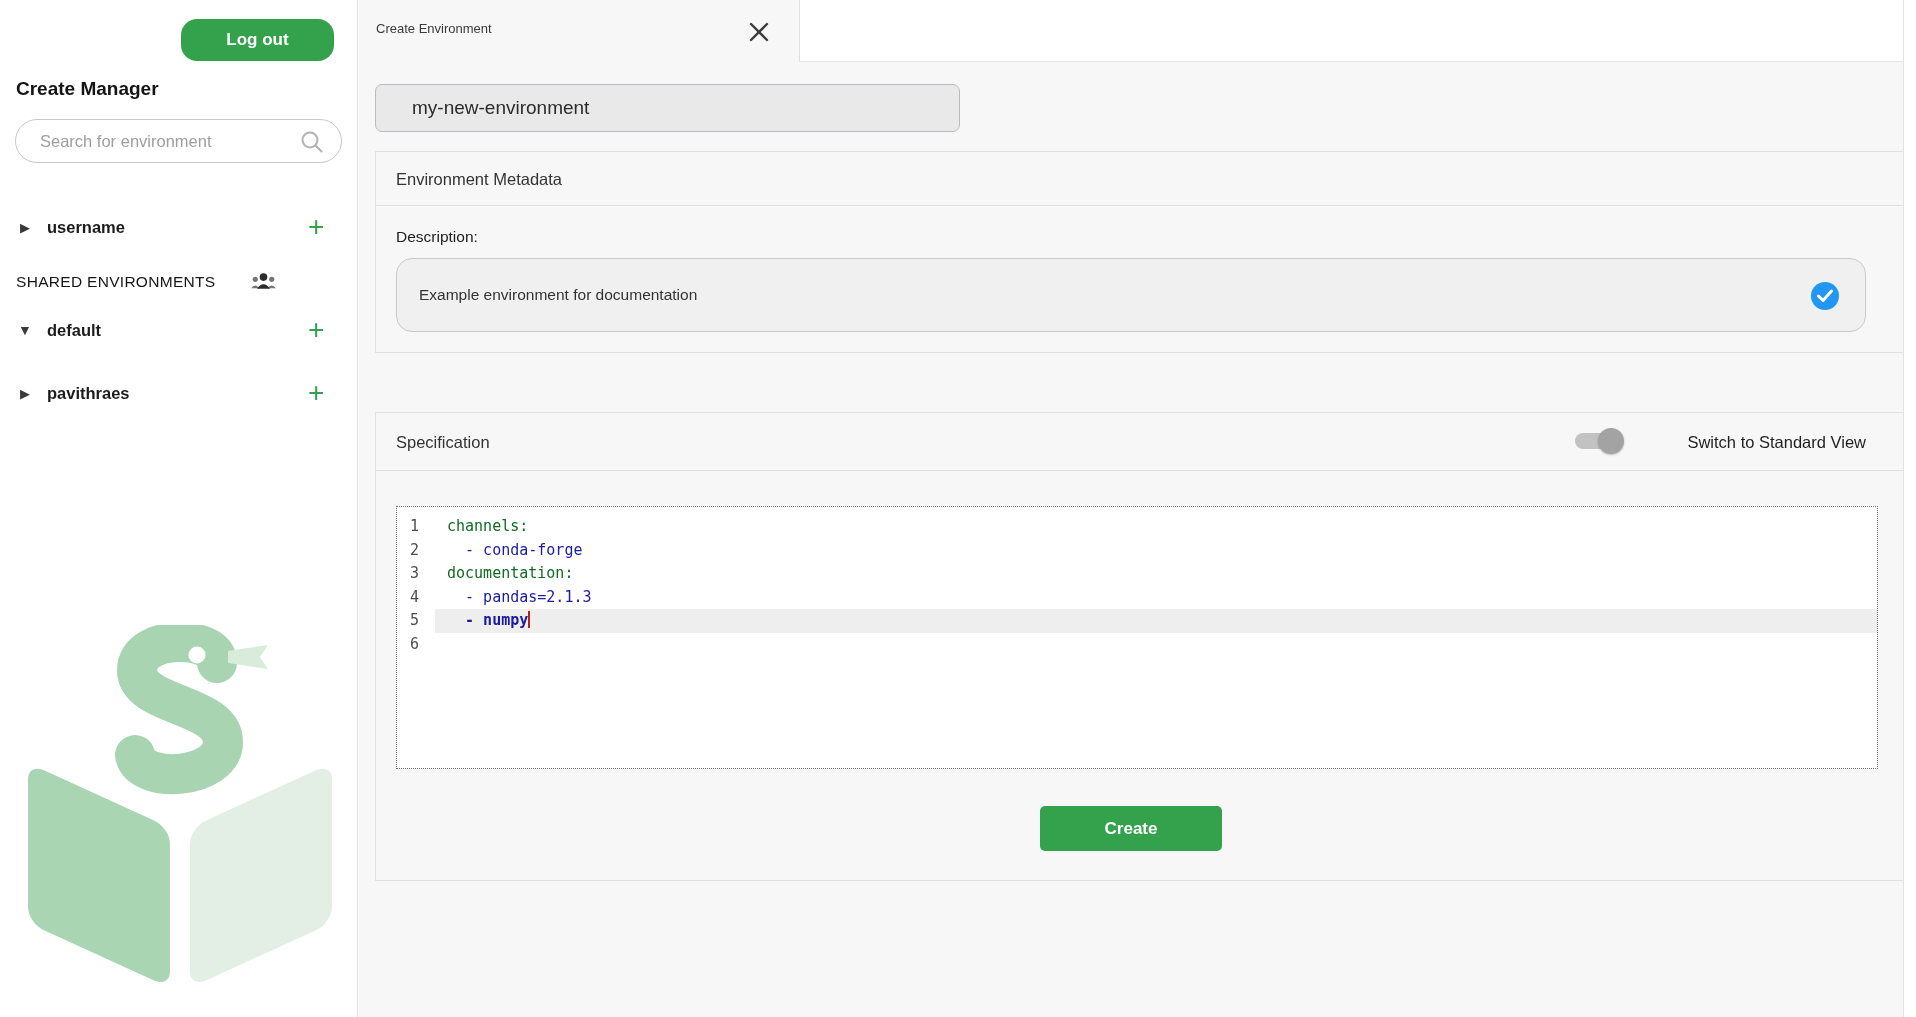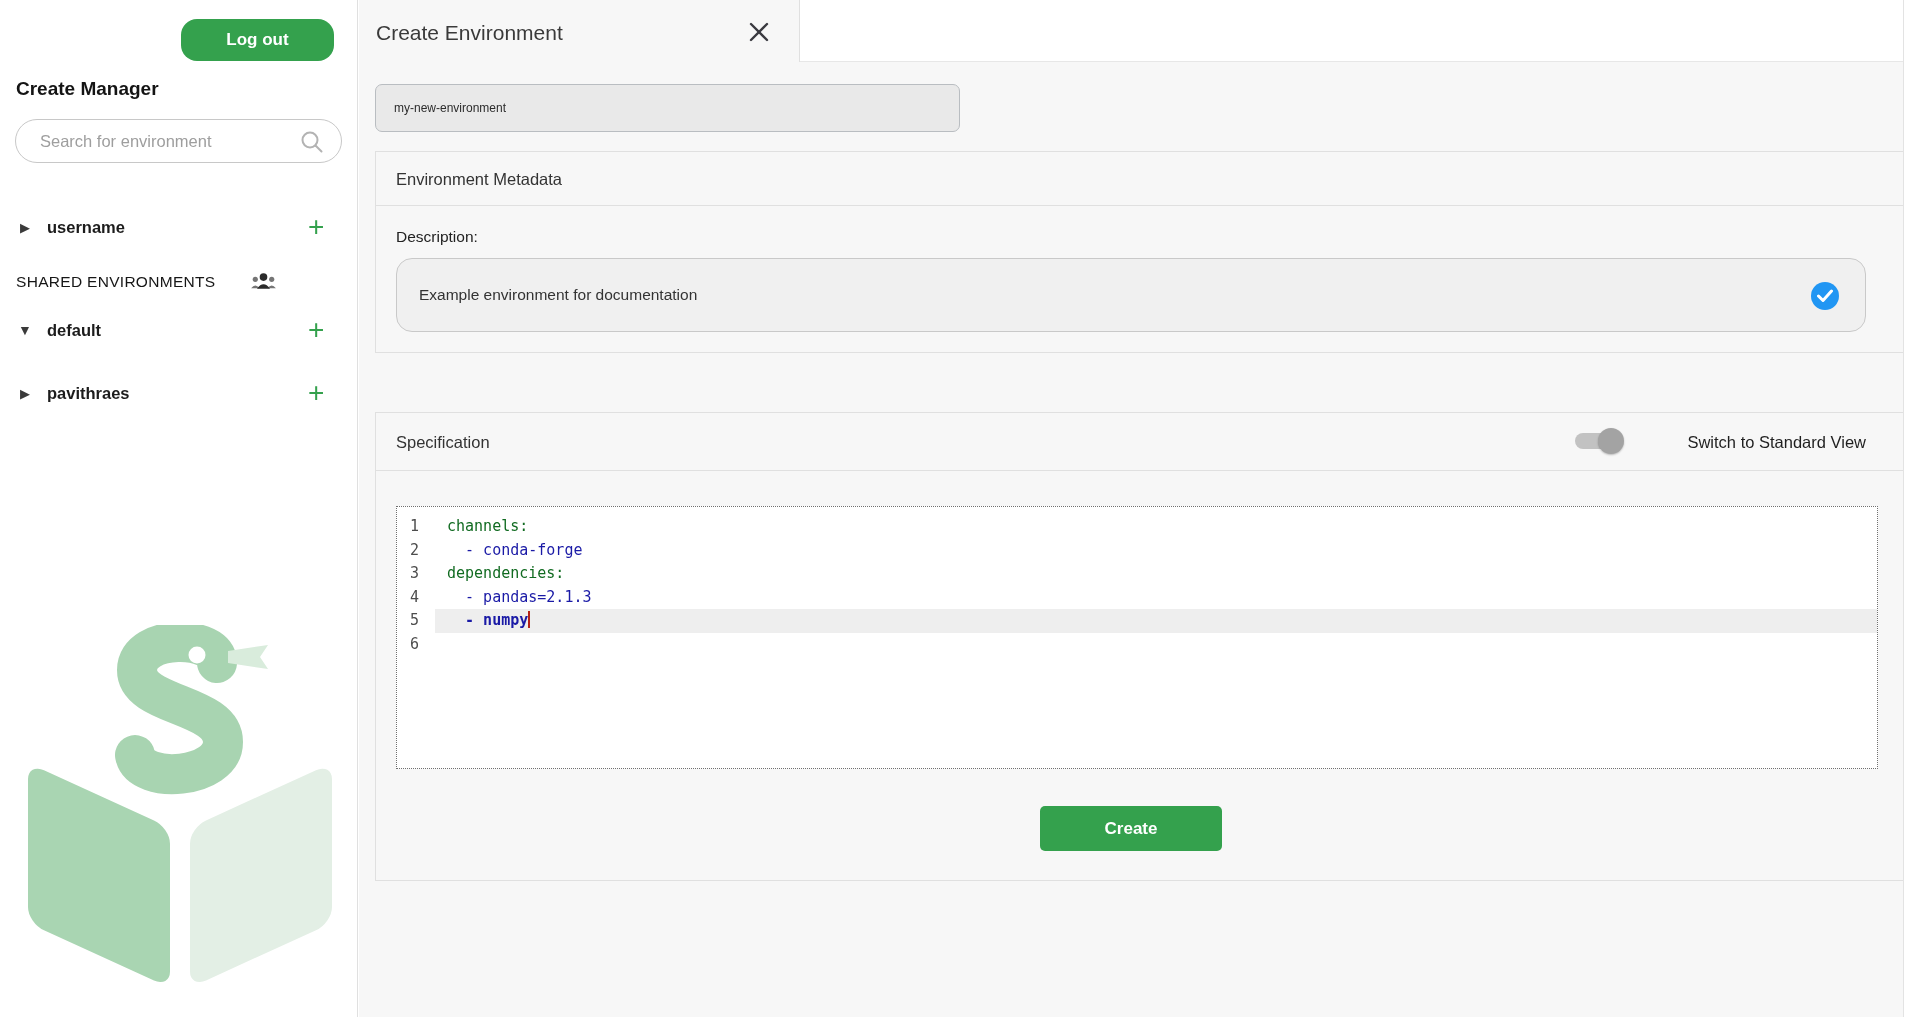--- a/index.html
+++ b/index.html
@@ -39,26 +39,26 @@
   .people-icon { position:absolute; left:250px; top:3px; }
 
   .logo { position:absolute; left:25px; top:625px; }
 
   
   .main { position:absolute; left:359px; top:0; right:0; height:1017px; background:var(--content-bg); }
   .tabbar-rest { position:absolute; left:441px; top:0; right:0; height:62px;
     background:#fff; border-bottom:1px solid #e7e7e7; }
   .tab { position:absolute; left:0; top:0; width:441px; height:62px; background:var(--content-bg);
     border-right:1px solid var(--border); cursor:pointer; }
-  .tab-title { position:absolute; left:17px; top:21px; font-size:21px; color:#3a3a3a; }
+  .tab-title { position:absolute; left:17px; top:21px; font-size:13px; color:#3a3a3a; }
   .tab-close { position:absolute; left:388px; top:20px; width:24px; height:24px; cursor:pointer; }
 
   .name-input { position:absolute; left:16px; top:84px; width:585px; height:48px;
-    background:#e9e9e9; border:1px solid #b9bdc1; border-radius:7px; padding:0 18px;
-    font-size:12px; color:#2c2c2c; font-family:inherit; outline:none; }
+    background:#e9e9e9; border:1px solid #b9bdc1; border-radius:7px; padding:0 36px;
+    font-size:19px; color:#2c2c2c; font-family:inherit; outline:none; }
 
   .card { position:absolute; left:16px; width:1530px; border:1px solid var(--border); }
   .card-meta { top:151px; height:202px; }
   .card-head { position:relative; height:54px; border-bottom:1px solid var(--border); }
   .card-head-title { position:absolute; left:20px; top:50%; transform:translateY(-50%);
     font-size:16.5px; color:#333; }
   .desc-label { position:absolute; left:20px; top:76px; font-size:15.5px; color:#222; }
   .desc-box { position:absolute; left:20px; top:106px; width:1470px; height:74px;
     background:#f0f0f0; border:1px solid #c9c9c9; border-radius:16px; }
   .desc-text { position:absolute; left:22px; top:27px; font-size:15.5px; color:#333; }
@@ -202,21 +202,21 @@
           <div class="ed-row">
             <span class="ed-gutter">1</span>
             <span class="ed-code tok-key">channels:</span>
           </div>
           <div class="ed-row">
             <span class="ed-gutter">2</span>
             <span class="ed-code tok-val">  - conda-forge</span>
           </div>
           <div class="ed-row">
             <span class="ed-gutter">3</span>
-            <span class="ed-code tok-key">dependencies:</span>
+            <span class="ed-code tok-key">documentation:</span>
           </div>
           <div class="ed-row">
             <span class="ed-gutter">4</span>
             <span class="ed-code tok-val">  - pandas=2.1.3</span>
           </div>
           <div class="ed-row active">
             <span class="ed-gutter">5</span>
             <span class="ed-code tok-val">  - numpy<span class="caret"></span></span>
           </div>
           <div class="ed-row">

